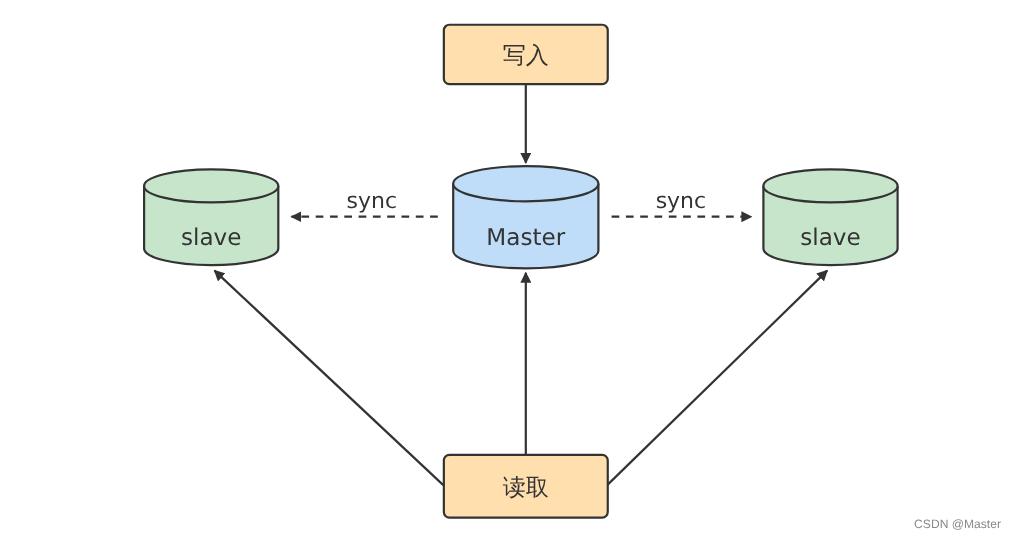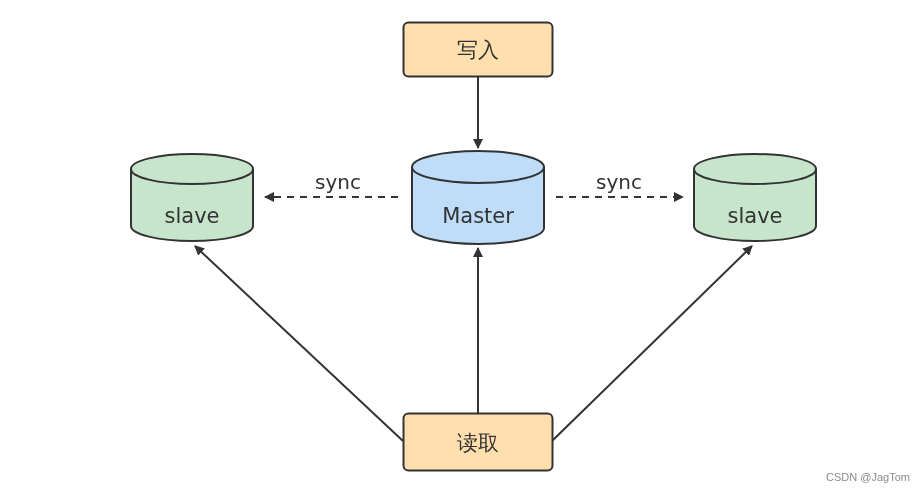--- a/index.html
+++ b/index.html
@@ -90,13 +90,13 @@
     <ellipse cx="755" cy="169" rx="61" ry="15" fill="#C6E5CB" stroke="#333333" stroke-width="2"></ellipse>
     <text class="node-label" x="755" y="223" text-anchor="middle">slave</text>
   </g>
 
   <g>
     <rect x="403.5" y="413.5" width="149" height="57" rx="5" ry="5" fill="#FFDFAE" stroke="#333333" stroke-width="2"></rect>
     <text class="node-label" x="478" y="450" text-anchor="middle">读取</text>
   </g>
 </svg>
 
-<div class="watermark">CSDN @JagTom</div>
+<div class="watermark">CSDN @Master</div>
 
 </body></html>

